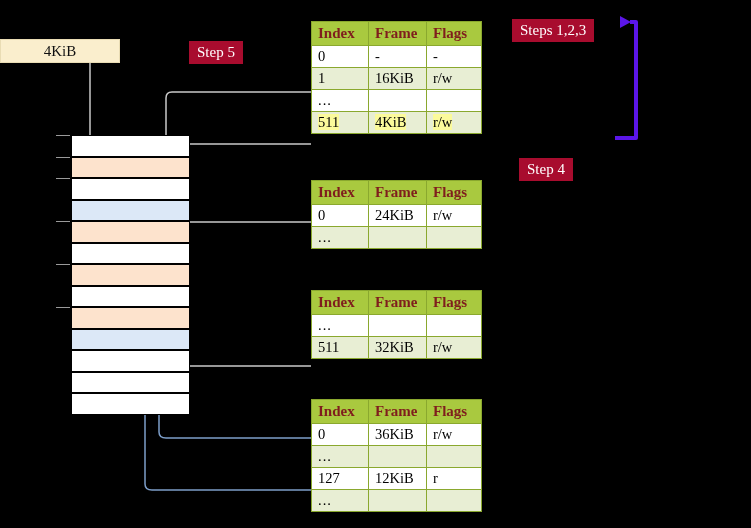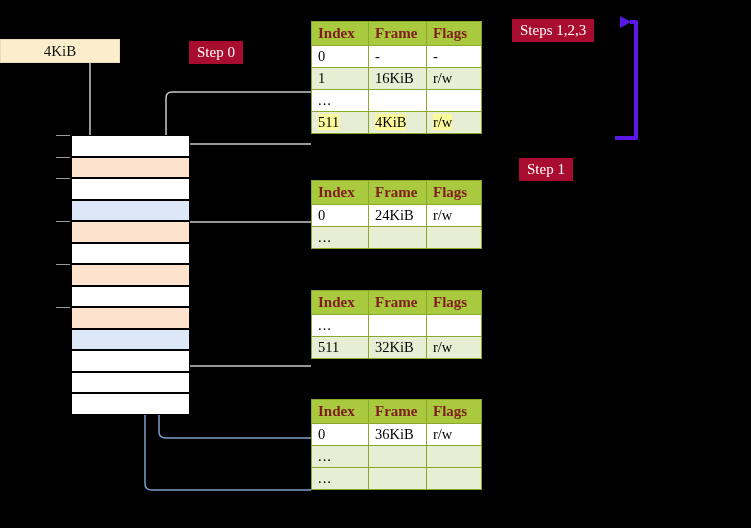--- a/index.html
+++ b/index.html
@@ -88,24 +88,24 @@
     <g stroke="#5b16e8" stroke-width="4" fill="none" stroke-linejoin="round">
       <path d="M615,138 L636,138 L636,22 L630,22" marker-end="url(#apurple)"></path>
     </g>
   </svg>
 
   <div class="chip cream" style="left:0px;top:39px;width:118px;height:22px;line-height:22px;padding:0;">
     <span>4KiB</span>
   </div>
 
   <div class="chip red" style="left:189px;top:41px;">
-    <span>Step 0</span>
+    <span>Step 5</span>
   </div>
   <div class="chip red" style="left:519px;top:158px;">
-    <span>Step 1</span>
+    <span>Step 4</span>
   </div>
   <div class="chip red" style="left:512px;top:19px;">
     <span>Steps 1,2,3</span>
   </div>
 
   <div id="memory">
       <div class="memrow" style="top: 0px;"></div>
       <div class="memtick" style="top: 0px; left: -15px;"></div>
       <div class="memrow orange" style="top: 21.53px;"></div>
       <div class="memtick" style="top: 21.53px; left: -15px;"></div>
@@ -206,20 +206,25 @@
         <tr>
           <td class="w-idx"><span>0</span></td>
           <td class="w-frm"><span>36KiB</span></td>
           <td class="w-flg"><span>r/w</span></td>
         </tr>
         <tr class="alt">
           <td class="w-idx"><span class="dots">...</span></td>
           <td class="w-frm"><span></span></td>
           <td class="w-flg"><span></span></td>
         </tr>
+        <tr>
+          <td class="w-idx"><span>127</span></td>
+          <td class="w-frm"><span>12KiB</span></td>
+          <td class="w-flg"><span>r</span></td>
+        </tr>
         <tr class="alt">
           <td class="w-idx"><span class="dots">...</span></td>
           <td class="w-frm"><span></span></td>
           <td class="w-flg"><span></span></td>
         </tr>
       </tbody>
     </table>
 
 </div>
 

